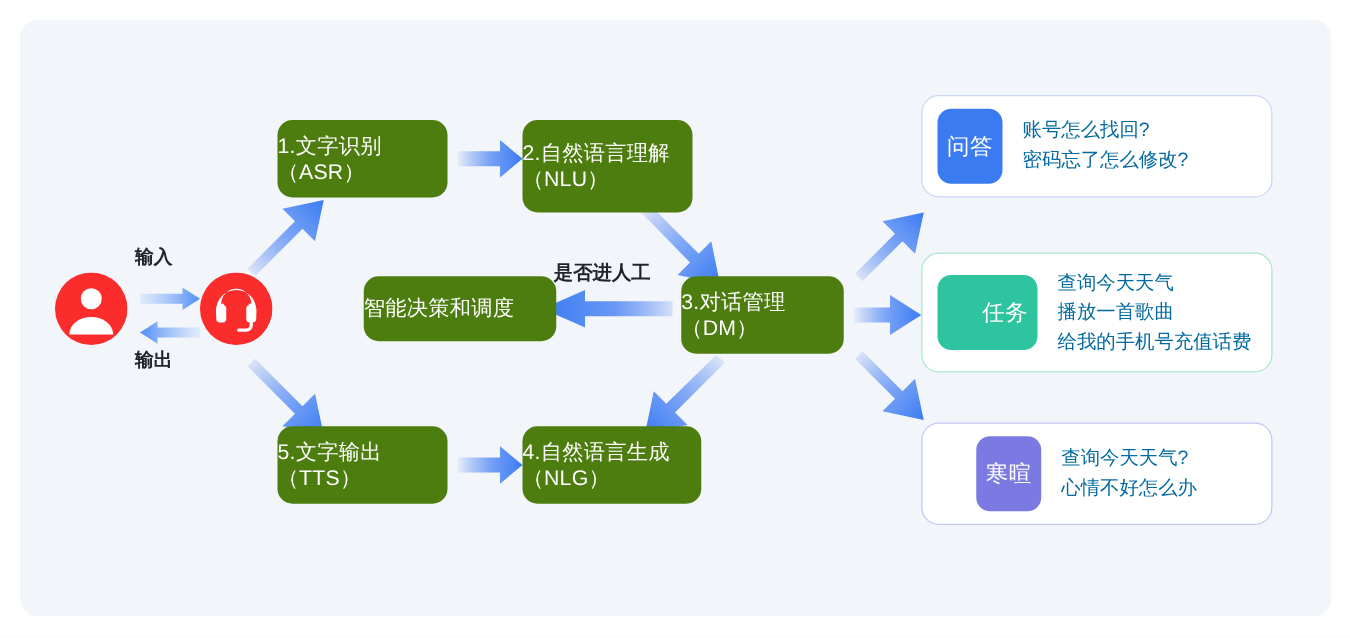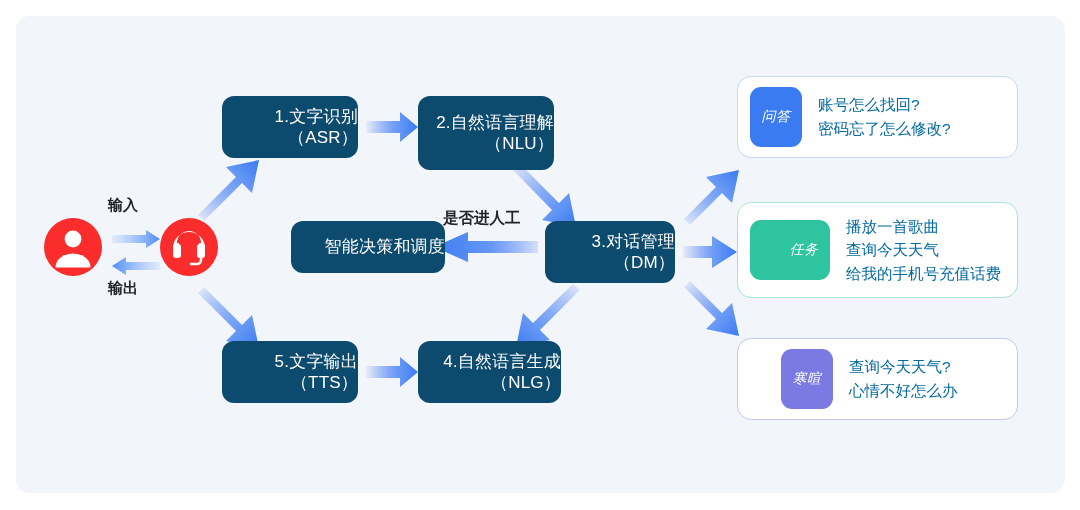--- a/index.html
+++ b/index.html
@@ -34,26 +34,26 @@
     left: 0;
     top: 0;
     width: 1080px;
     height: 510px;
     pointer-events: none;
   }
 
   
   .pbox {
     position: absolute;
-    background: #0c4a6e;
+    background: #4d7c0f;
     border-radius: 12px;
     color: #ffffff;
     display: flex;
     flex-direction: column;
-    align-items: flex-end;
+    align-items: flex-start;
     justify-content: center;
     text-align: center;
     line-height: 1.26;
     font-size: 17px;
     letter-spacing: .2px;
     box-sizing: border-box;
   }
   .pbox .l2 { font-size: 17px; }
 
   #box-asr   { left: 222px; top: 96px;  width: 136px; height: 62px; }
@@ -103,26 +103,25 @@
     align-items: center;
     box-sizing: border-box;
     padding: 0 14px 0 12px;
   }
   .card .badge {
     flex: 0 0 auto;
     width: 52px;
     height: 60px;
     border-radius: 11px;
     color: #ffffff;
-    font-size: 14px;
+    font-size: 18px;
     display: flex;
     align-items: center;
     justify-content: center;
     letter-spacing: .5px;
-    font-style: italic;
   }
   .card .lines {
     margin-left: 16px;
     color: #0369a1;
     font-size: 15.5px;
     line-height: 1.52;
     white-space: nowrap;
   }
   #card-qa   { left: 737px; top: 76px;  width: 281px; height: 82px; border-color:#c9d8f6; }
   #card-task { left: 737px; top: 202px; width: 281px; height: 96px; border-color:#a8e6d4; }
@@ -279,22 +278,22 @@
     <div class="badge" id="badge-qa">问答</div>
     <div class="lines">
       <div>账号怎么找回?</div>
       <div>密码忘了怎么修改?</div>
     </div>
   </div>
 
   <div class="card" id="card-task">
     <div class="badge" id="badge-task">任务</div>
     <div class="lines">
+      <div>查询今天天气</div>
       <div>播放一首歌曲</div>
-      <div>查询今天天气</div>
       <div>给我的手机号充值话费</div>
     </div>
   </div>
 
   <div class="card" id="card-chat">
     <div class="badge" id="badge-chat">寒暄</div>
     <div class="lines">
       <div>查询今天天气?</div>
       <div>心情不好怎么办</div>
     </div>

